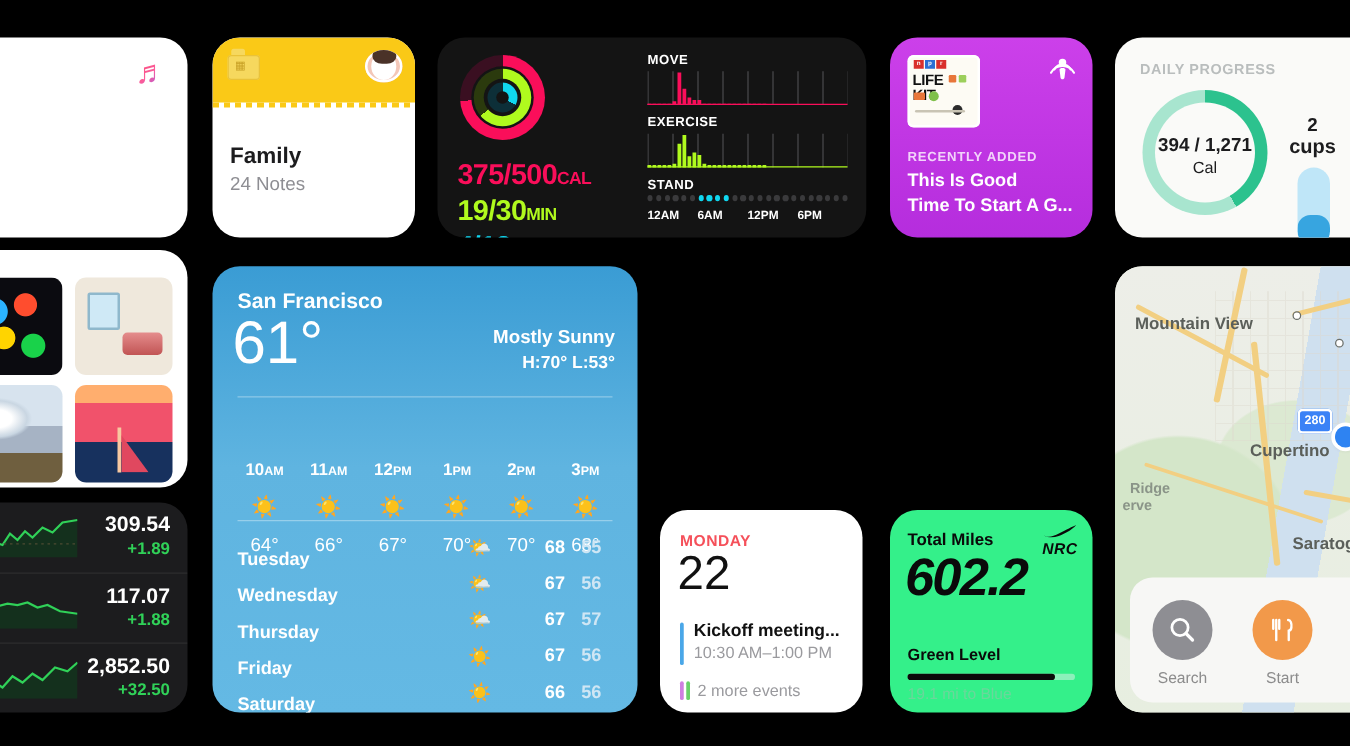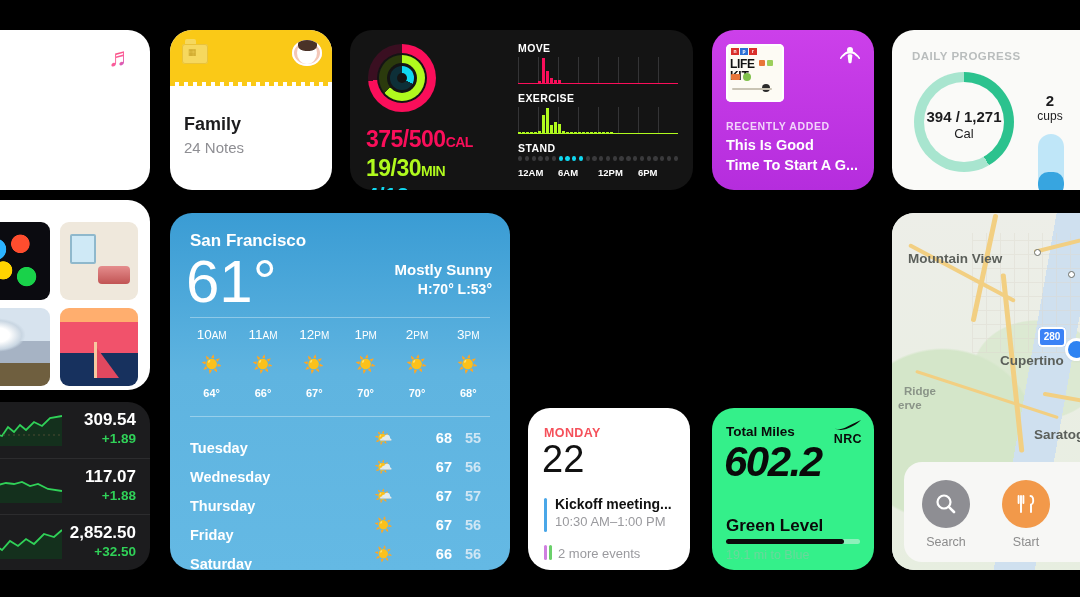--- a/index.html
+++ b/index.html
@@ -114,40 +114,40 @@
   #nutri .dp { position:absolute; left:20px; top:20px; font-size:11.5px; font-weight:700;
       letter-spacing:.5px; color:#b9bdbd; }
   .donut { position:absolute; left:22px; top:42px; width:100px; height:100px; border-radius:50%;
       background:conic-gradient(from 0deg,#2cc28e 0 150deg,#a8e5cf 150deg 360deg); }
   .donut::after{ content:""; position:absolute; inset:10px; background:#fafaf8; border-radius:50%; }
   .dcal { position:absolute; left:22px; top:78px; width:100px; text-align:center; z-index:2;
       font-size:15px; font-weight:700; color:#1c1c1e; }
   .dcal small{ display:block; font-size:13px; font-weight:400; color:#1c1c1e; margin-top:1px; }
   .cups { position:absolute; left:136px; top:62px; width:44px; text-align:center;
       font-size:15px; font-weight:600; color:#1c1c1e; }
-  .cups small{ display:block; font-size:12px; font-weight:400; }
+  .cups small{ display:block; font-size:16px; font-weight:700; }
   .glass { position:absolute; left:146px; top:104px; width:26px; height:64px; border-radius:13px;
       background:#bfe6f8; overflow:hidden; }
   .glass::after{ content:""; position:absolute; left:0; right:0; bottom:0; height:26px; background:#37a5e0;
       border-radius:40% 40% 13px 13px; }
 
   
   #weather { left:170px; top:213px; width:340px; height:357px;
       background:linear-gradient(#3a9cd4,#5fb4e0 45%,#64b9e4); }
   .wcity{ position:absolute; left:20px; top:18px; font-size:17px; font-weight:600; color:#fff; }
-  .wtemp{ position:absolute; left:16px; top:34px; font-size:60px; font-weight:300; color:#fff; }
+  .wtemp{ position:absolute; left:16px; top:34px; font-size:48px; font-weight:300; color:#fff; }
   .wcond{ position:absolute; right:18px; top:48px; font-size:15px; font-weight:600; color:#fff; text-align:right; }
   .whl { position:absolute; right:18px; top:68px; font-size:14px; font-weight:600; color:#fff; text-align:right; }
   .wdiv{ position:absolute; left:20px; right:20px; top:104px; height:1px; background:rgba(255,255,255,.35); }
   .hours{ position:absolute; left:16px; right:16px; top:114px; display:flex; }
   .hcol{ flex:1; text-align:center; }
-  .hlab{ font-size:13.5px; font-weight:400; color:#fff; }
+  .hlab{ font-size:13.5px; font-weight:700; color:#fff;margin-top:41px; }
   .hlab i{ font-size:10px; font-style:normal; }
   .hic { font-size:17px; margin:12px 0 10px; }
-  .hdeg{ font-size:11px; font-weight:700; color:#fff;margin-top:12px; }
+  .hdeg{ font-size:15px; font-weight:400; color:#fff;margin-top:12px; }
   .wdiv2{ position:absolute; left:20px; right:20px; top:203px; height:1px; background:rgba(255,255,255,.35); }
   .days{ position:absolute; left:20px; right:16px; top:210px; }
   .drow{ display:flex; align-items:center; height:29px; }
   .dname{ flex:1; font-size:14.5px; font-weight:700; color:#fff;margin-top:20px; }
   .dic { width:48px; text-align:center; font-size:15px; }
   .dhi { width:44px; text-align:right; font-size:14.5px; font-weight:600; color:#fff; }
   .dlo { width:42px; text-align:center; font-size:14.5px; font-weight:600; color:#cfe6f4; }
 
   
   #photos { left:528px; top:213px; width:343px; height:160px; background:#cfcdc9; }
@@ -171,24 +171,24 @@
   .cev .t2 { margin-left:11px; font-size:13px; color:#9a9a9e; margin-top:2px; }
   .cmore{ position:absolute; left:16px; top:136px; }
   .cmore .b1{ position:absolute; left:0; top:1px; width:3px; height:15px; background:#cf7fe0; border-radius:2px; }
   .cmore .b2{ position:absolute; left:5px; top:1px; width:3px; height:15px; background:#6ad06a; border-radius:2px; }
   .cmore span{ margin-left:14px; font-size:13px; color:#9a9a9e; }
 
   
   #nike { left:712px; top:408px; width:162px; height:162px; background:#34f08a; }
   .nlab{ position:absolute; left:14px; top:16px; font-size:13.5px; font-weight:600; color:#0a0a0a; }
   .nswoosh{ position:absolute; right:13px; top:12px; width:26px; height:10px; }
-  .nrc { position:absolute; right:12px; top:24px; font-size:12.5px; font-weight:800; color:#0a0a0a; letter-spacing:.4px; }
+  .nrc { position:absolute; right:12px; top:24px; font-size:12.5px; font-weight:800; color:#0a0a0a; letter-spacing:.4px;font-style:italic; }
   .nmiles{ position:absolute; left:12px; top:30px; font-size:42px; font-weight:800;
       letter-spacing:-1.5px; color:#0a0a0a; font-style:italic; }
-  .nlvl{ position:absolute; left:14px; top:108px; font-size:17px; font-weight:600; color:#0a0a0a; }
+  .nlvl{ position:absolute; left:14px; top:108px; font-size:13px; font-weight:600; color:#0a0a0a; }
   .ntrack{ position:absolute; left:14px; top:131px; width:134px; height:5px; border-radius:3px; background:#8df0bb; }
   .nfill { position:absolute; left:0; top:0; height:5px; border-radius:3px; background:#0a0a0a; }
   .nto { position:absolute; left:14px; top:140px; font-size:12.5px; color:#6ad79b; }
 
   
   #maps { left:892px; top:213px; width:280px; height:357px; background:#e9efe3; }
   .mapbg{ position:absolute; inset:0;
     background:
       linear-gradient(100deg,transparent 0 48%,#cfe0ef 48% 60%,transparent 60%),
       radial-gradient(ellipse 130px 120px at 18% 62%, #d4e6c9 0 70%, transparent 72%),

